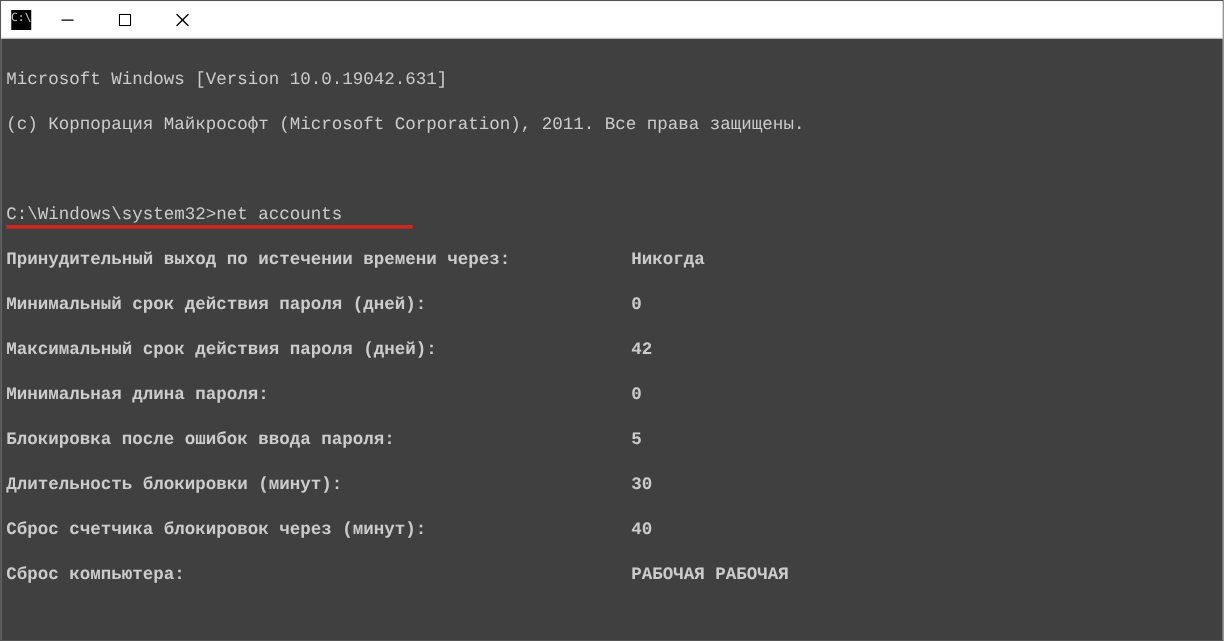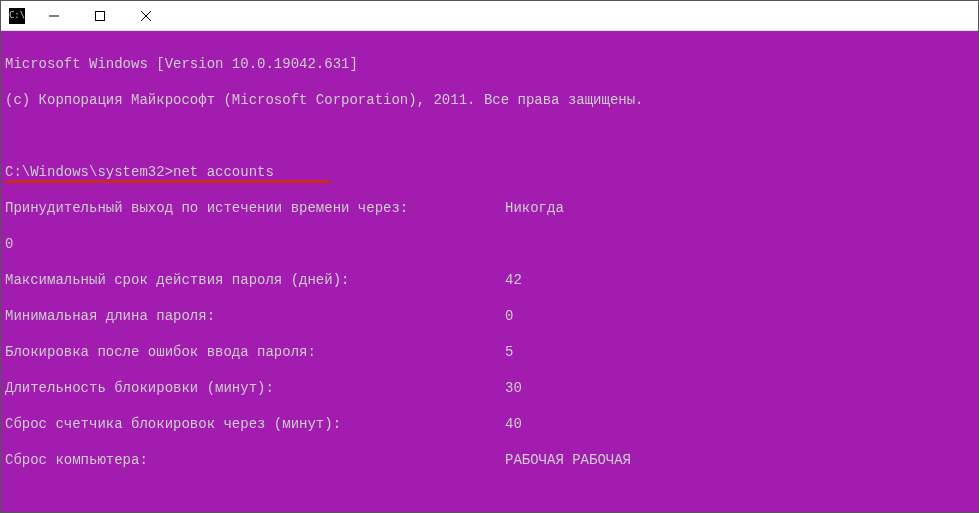--- a/index.html
+++ b/index.html
@@ -54,30 +54,30 @@
     display: flex;
     align-items: center;
     justify-content: center;
     font-size: 10px;
     color: #000;
     cursor: pointer;
   }
   .win-btn svg { width: 10px; height: 10px; }
   .terminal {
     flex: 1;
-    background: #a21caf;
+    background: #404040;
     color: #ccc;
     font-family: Consolas, 'Courier New', monospace;
     font-size: 14px;
     line-height: 18px;
     padding: 6px 4px;
     overflow: hidden;
     white-space: pre;
   }
-  .row { display: flex; }
+  .row { display: flex; font-weight: bold; }
   .label { width: 500px; }
   .value { }
   .cmd-line {
     position: relative;
     display: inline-block;
     text-align: right;
   }
   .underline {
     position: absolute;
     left: 0;
@@ -113,21 +113,21 @@
       </div>
     </div>
   </div>
 
   <div class="terminal">
 <div>Microsoft Windows [Version 10.0.19042.631]</div>
 <div>(c) Корпорация Майкрософт (Microsoft Corporation), 2011. Все права защищены.</div>
 <div class="blank"></div>
 <div><span class="cmd-line"><span>C:\Windows\system32&gt;</span><span>net accounts</span><span class="underline"></span></span></div>
 <div class="row"><span class="label">Принудительный выход по истечении времени через:</span><span class="value">Никогда</span></div>
-<div class="row"><span class="value">0</span></div>
+<div class="row"><span class="label">Минимальный срок действия пароля (дней):</span><span class="value">0</span></div>
 <div class="row"><span class="label">Максимальный срок действия пароля (дней):</span><span class="value">42</span></div>
 <div class="row"><span class="label">Минимальная длина пароля:</span><span class="value">0</span></div>
 <div class="row"><span class="label">Блокировка после ошибок ввода пароля:</span><span class="value">5</span></div>
 <div class="row"><span class="label">Длительность блокировки (минут):</span><span class="value">30</span></div>
 <div class="row"><span class="label">Сброс счетчика блокировок через (минут):</span><span class="value">40</span></div>
 <div class="row"><span class="label">Сброс компьютера:</span><span class="value">РАБОЧАЯ РАБОЧАЯ</span></div>
 
 
 
 

